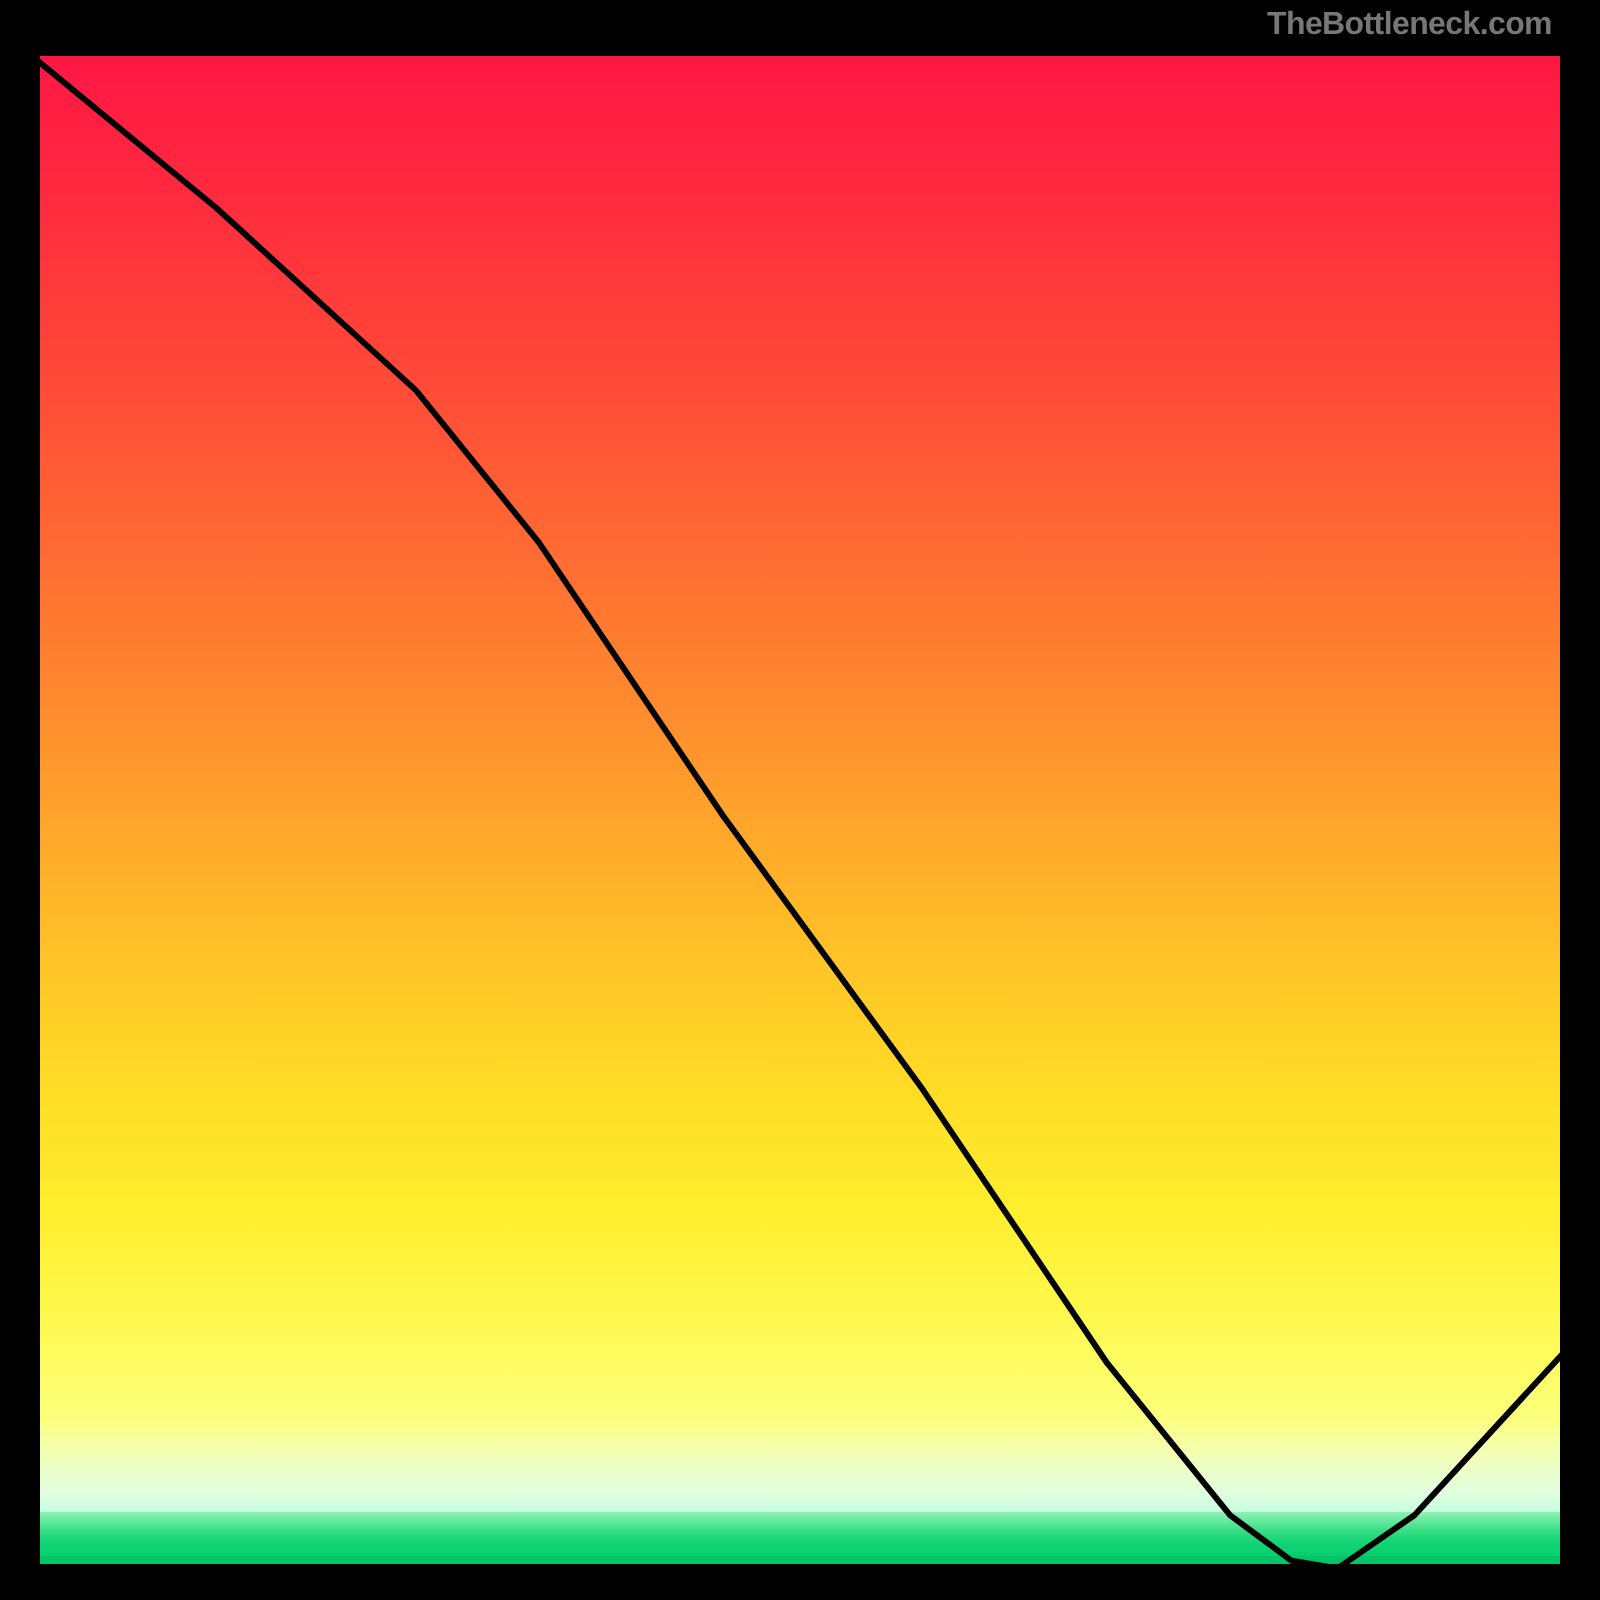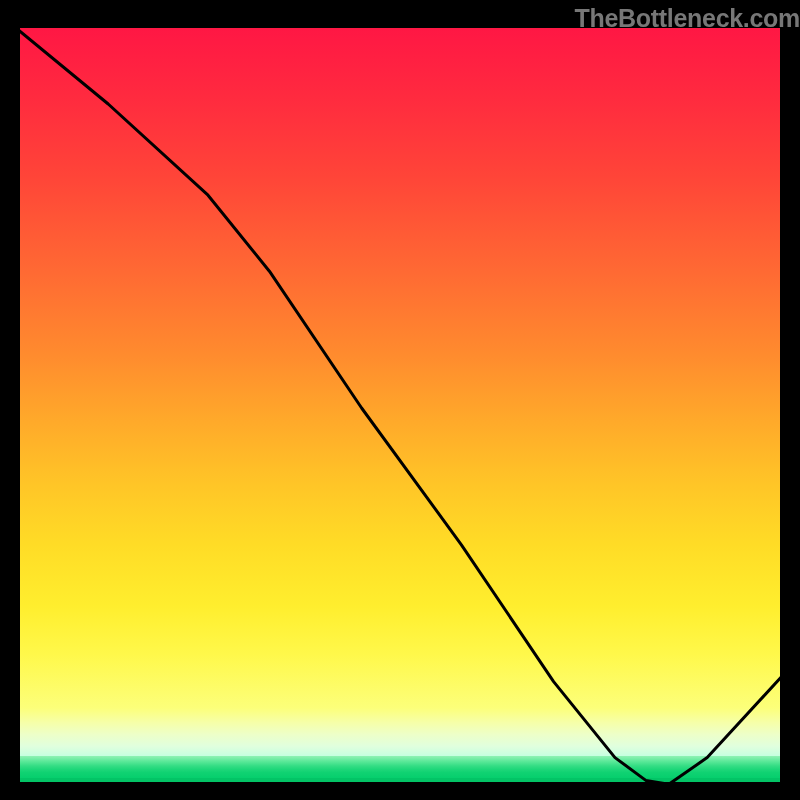--- a/index.html
+++ b/index.html
@@ -13,23 +13,23 @@
   }
   .page {
     position: relative;
     width: 800px;
     height: 800px;
     background: #000;
   }
   .attribution {
     position: absolute;
     top: 4px;
-    right: 0;
+    right: 24px;
     color: #777;
-    font-size: 25px;
+    font-size: 16px;
     font-weight: 600;
     letter-spacing: -0.3px;
   }
   .plot-frame {
     position: absolute;
     left: 16px;
     top: 28px;
     width: 768px;
     height: 760px;
     background: #000;

